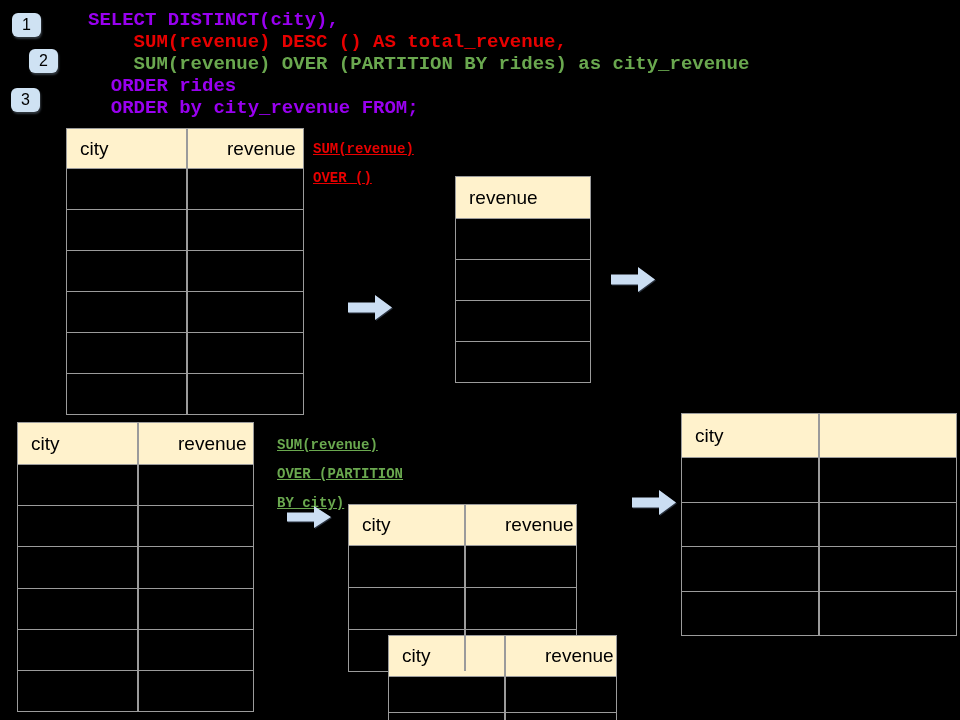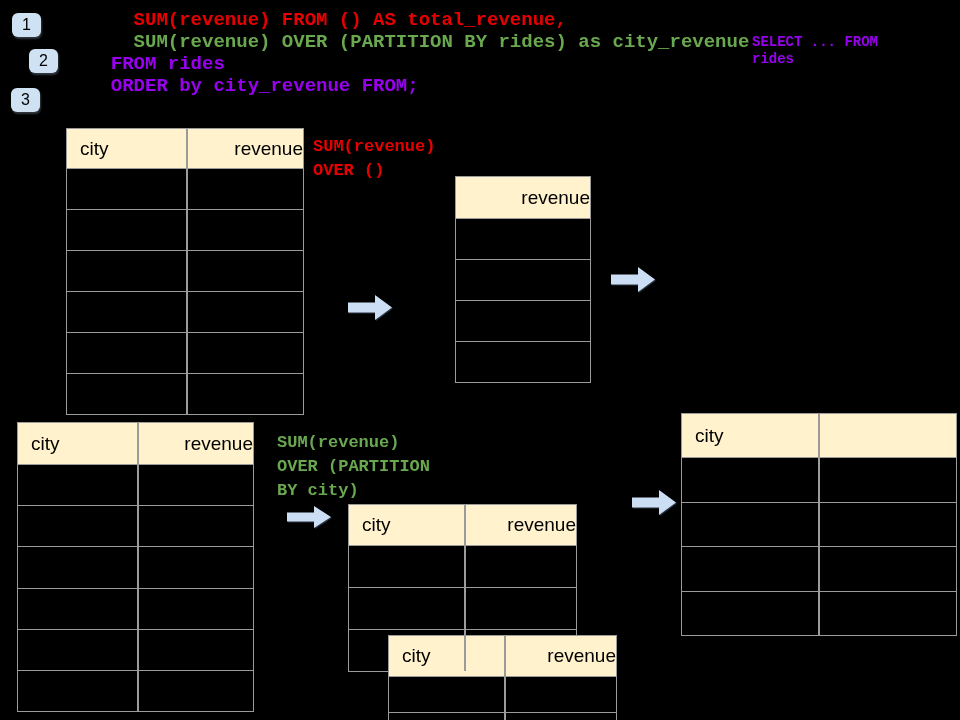--- a/index.html
+++ b/index.html
@@ -8,39 +8,39 @@
 
   
   .mono{font-family:"Liberation Mono","DejaVu Sans Mono",monospace;font-weight:700;}
   .code-block{position:absolute;left:88px;top:9px;}
   .code-line{white-space:pre;font-size:19px;line-height:22px;}
   [data-color="purple"]{color:#9900F0;}
   [data-color="red"]{color:#E80000;}
   [data-color="green"]{color:#6AA84F;}
   .side-note{position:absolute;left:752px;top:34px;font-size:14px;line-height:17px;
              white-space:pre-line;color:#9900F0;}
-  .annot{position:absolute;font-size:17px;line-height:24px;white-space:pre-line;}
+  .annot{position:absolute;font-size:14px;line-height:29px;white-space:pre-line;text-decoration:underline;}
   .annot-total{left:313px;top:135px;color:#E80000;}
   .annot-part{left:277px;top:431px;color:#6AA84F;}
 
   
   .badge{position:absolute;width:29px;height:24px;background:#CFE2F3;border-radius:6px;
          display:flex;align-items:center;justify-content:center;color:#000;
          font-size:16px;box-shadow:1px 2px 2px rgba(140,160,180,.35);}
 
   
   .dtable{--bc:#9B9B9B;position:absolute;background:#000;border:1.5px solid var(--bc);
           box-sizing:border-box;}
   .dtable::after{content:'';position:absolute;top:0;bottom:0;left:var(--split);
                  width:1.5px;background:var(--bc);z-index:2;}
   .one-col::after{display:none;}
   .thead{display:flex;align-items:center;height:var(--hh);background:#FFF2CC;gap:28px;}
   .hcell{box-sizing:border-box;padding-left:13px;color:#000;font-size:19px;}
   .hcell.c1{width:var(--split);flex:0 0 auto;}
-  .hcell.c2{flex:1;text-align:right;}
+  .hcell.c2{flex:1;}
   .trow{box-sizing:border-box;height:var(--rh);border-top:1.5px solid var(--bc);}
 
   
   .arrow{position:absolute;width:45px;height:27px;}
   .arrow svg{display:block;filter:drop-shadow(1.5px 1.5px 0 rgba(90,110,140,.45));}
 </style>
 </head>
 <body>
 
 <div id="canvas">
@@ -49,28 +49,27 @@
     <span>1</span>
   </div>
   <div class="badge" style="left:29px;top:49px;">
     <span>2</span>
   </div>
   <div class="badge" style="left:11px;top:88px;">
     <span>3</span>
   </div>
 
   <div class="code-block mono">
-    <div class="code-line" data-color="red">    SUM(revenue) FROM () AS total_revenue,</div>
+    <div class="code-line" data-color="purple">SELECT DISTINCT(city),</div>
+    <div class="code-line" data-color="red">    SUM(revenue) DESC () AS total_revenue,</div>
     <div class="code-line" data-color="green">    SUM(revenue) OVER (PARTITION BY rides) as city_revenue</div>
-    <div class="code-line" data-color="purple">  FROM rides</div>
+    <div class="code-line" data-color="purple">  ORDER rides</div>
     <div class="code-line" data-color="purple">  ORDER by city_revenue FROM;</div>
   </div>
 
-  <div class="side-note mono">SELECT ... FROM
-rides</div>
 
   <div class="annot annot-total mono">SUM(revenue)
 OVER ()</div>
   <div class="annot annot-part mono">SUM(revenue)
 OVER (PARTITION
 BY city)</div>
 
   <div class="dtable" style="left:66px;top:128px;width:238px;--hh:39px;--rh:41px;--split:119px;">
     <div class="thead">
       <div class="hcell c1">city</div>

